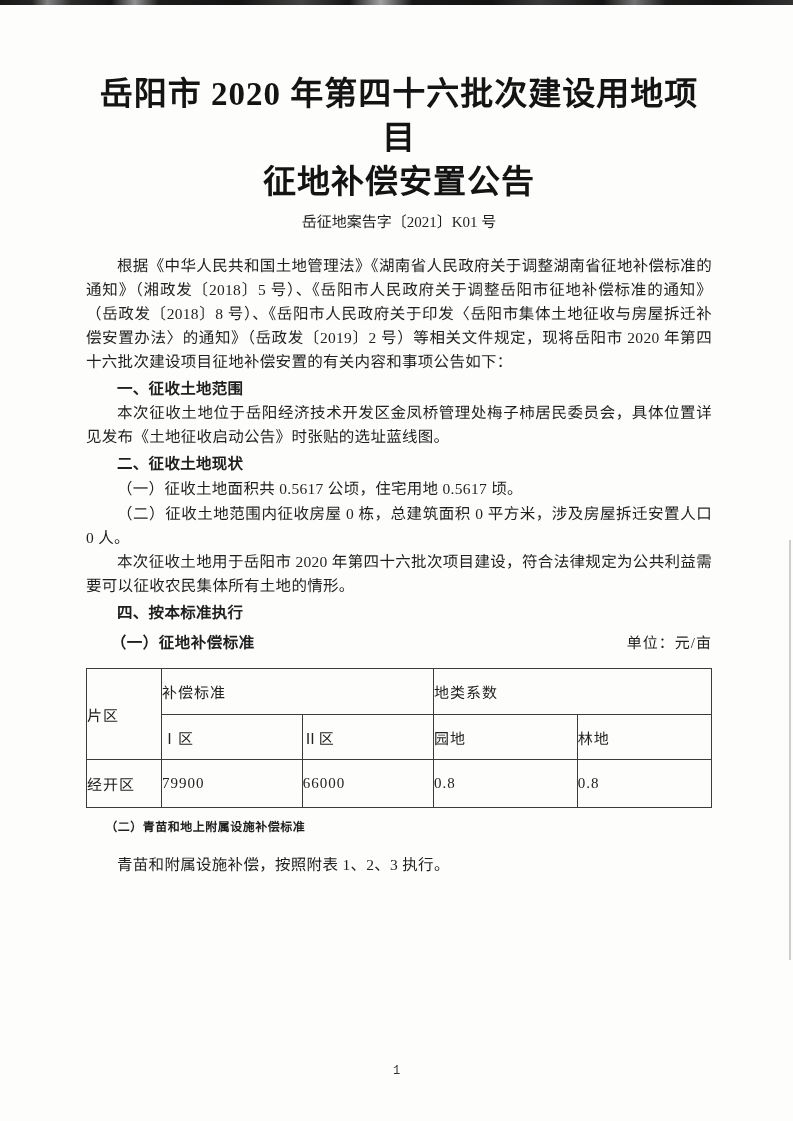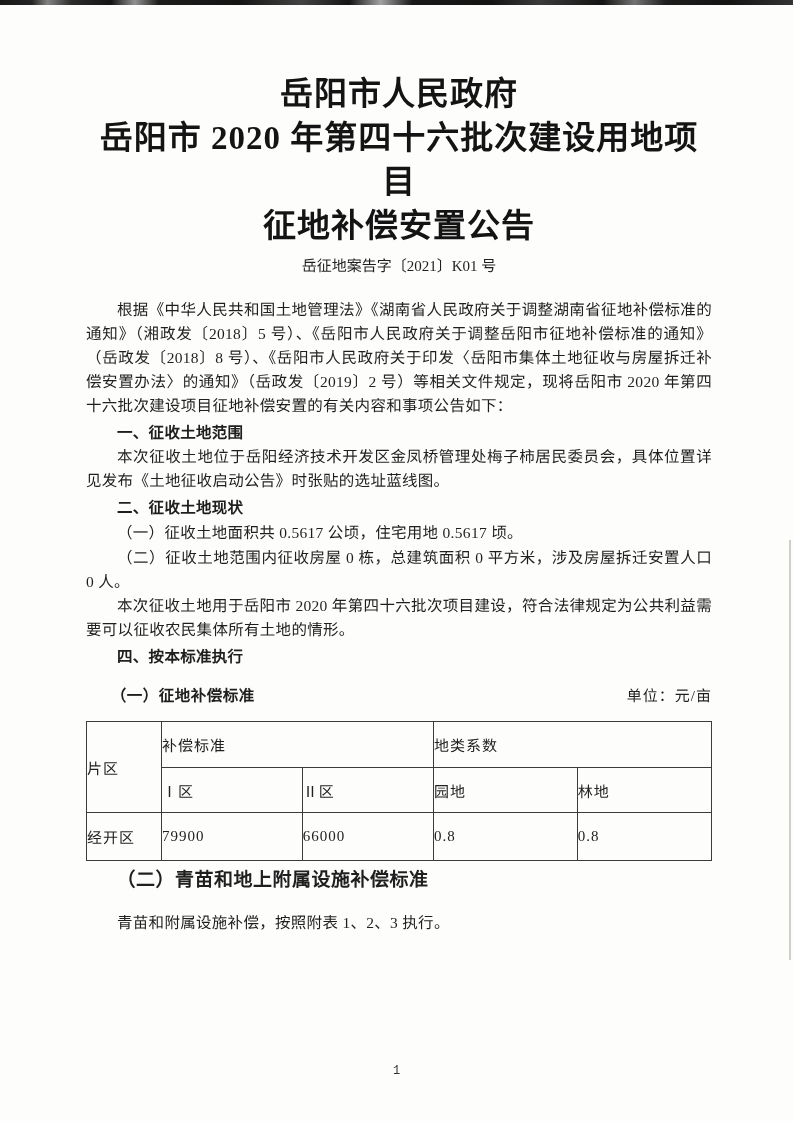--- a/index.html
+++ b/index.html
@@ -68,21 +68,21 @@
     margin-top: 3px;
     font-size: 15.5px;
     line-height: 24px;
     font-weight: bold;
     text-indent: 2em;
     font-family: "Liberation Sans", sans-serif;
     letter-spacing: 0.3px;
   }
   .item { margin-top: 1px; }
   .sub-heading-row {
-    margin-top: 15px;
+    margin-top: 6px;
     display: flex;
     justify-content: space-between;
     align-items: baseline;
     font-size: 15.5px;
     line-height: 24px;
   }
   .sub-heading {
     font-weight: bold;
     padding-left: 1.6em;
     letter-spacing: 0.5px;
@@ -109,21 +109,21 @@
   tr.hrow1 td { height: 45px; }
   tr.hrow2 td { height: 44px; }
   tr.drow  td { height: 47px; }
   .note {
     margin-top: 13px;
     line-height: 27px;
     letter-spacing: 0.6px;
   }
   .sub2-heading {
     margin-top: 7px;
-    font-size: 19px;
+    font-size: 12px;
     line-height: 24px;
     font-weight: bold;
     padding-left: 1.6em;
     letter-spacing: 0.5px;
   }
   .sub2-body { margin-top: 14px; }
   .page-number {
     position: absolute;
     top: 1064px;
     left: 0; right: 0;
@@ -135,21 +135,20 @@
 </style>
 </head>
 <body>
 
 <div class="scan-top"></div>
 <div class="scan-right"></div>
 
 <div class="content">
 
   <div class="doc-title">
-    <div>岳阳市人民政府</div>
     <div>岳阳市 2020 年第四十六批次建设用地项目</div>
     <div>征地补偿安置公告</div>
   </div>
 
   <div class="doc-number">岳征地案告字〔2021〕K01 号</div>
 
   <p class="para intro">根据《中华人民共和国土地管理法》《湖南省人民政府关于调整湖南省征地补偿标准的通知》（湘政发〔2018〕5 号）、《岳阳市人民政府关于调整岳阳市征地补偿标准的通知》（岳政发〔2018〕8 号）、《岳阳市人民政府关于印发〈岳阳市集体土地征收与房屋拆迁补偿安置办法〉的通知》（岳政发〔2019〕2 号）等相关文件规定，现将岳阳市 2020 年第四十六批次建设项目征地补偿安置的有关内容和事项公告如下：</p>
 
   <p class="sec-heading">一、征收土地范围</p>
   <p class="para">本次征收土地位于岳阳经济技术开发区金凤桥管理处梅子柿居民委员会，具体位置详见发布《土地征收启动公告》时张贴的选址蓝线图。</p>

